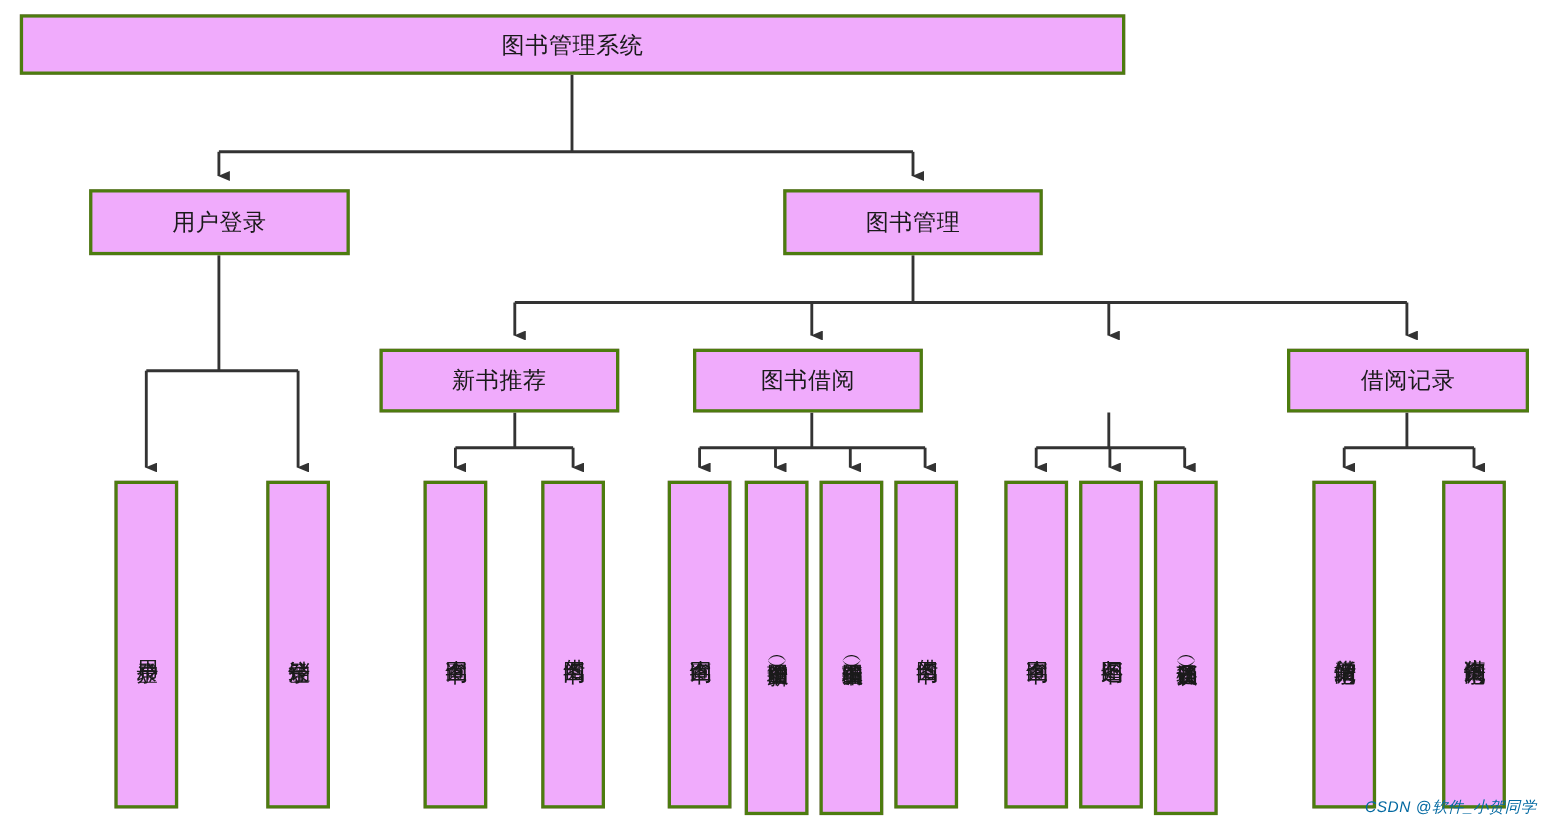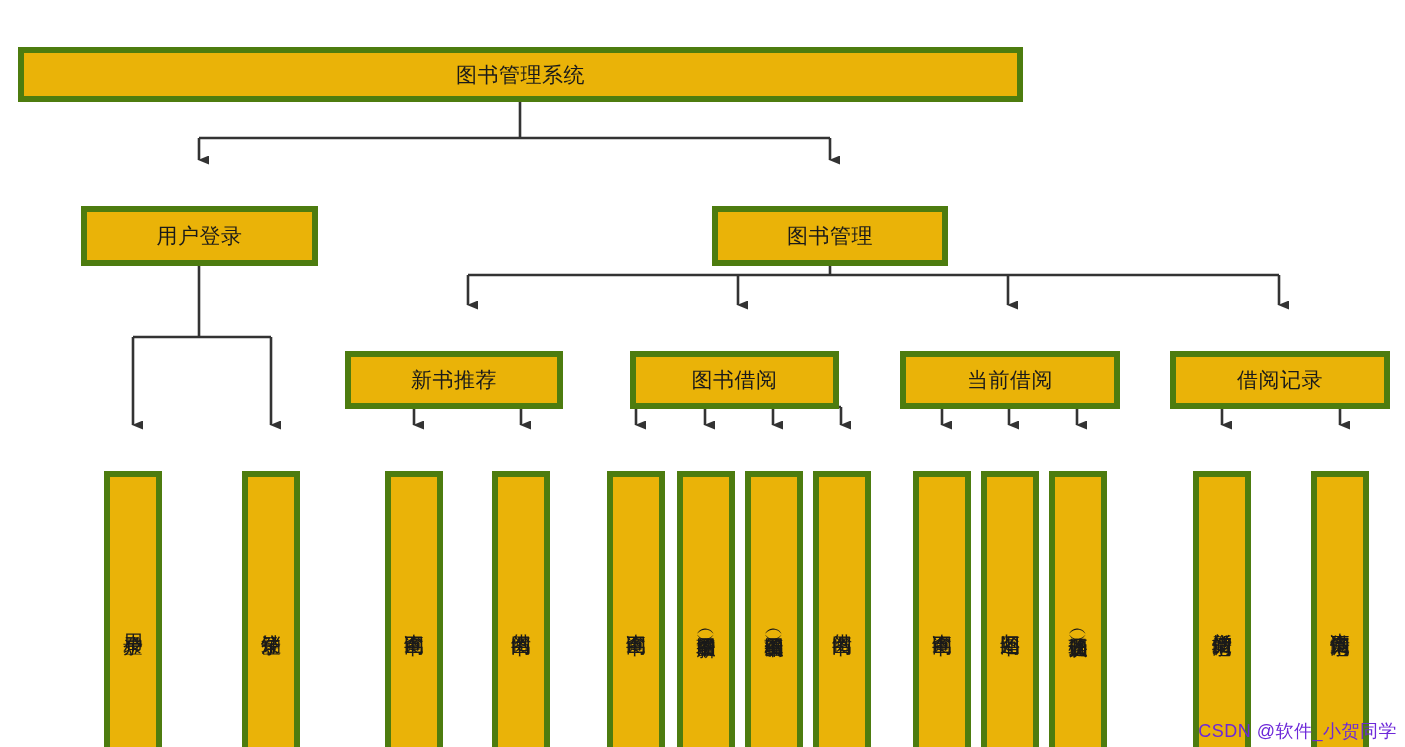--- a/index.html
+++ b/index.html
@@ -21,27 +21,26 @@
     position: absolute;
     left: 0;
     top: 0;
     width: 1405px;
     height: 747px;
     pointer-events: none;
   }
   .node {
     position: absolute;
     box-sizing: border-box;
-    border: 6px solid #4d7c0f;
-    background: #eab308;
+    border: 3px solid #4d7c0f;
+    background: #f0abfc;
     display: flex;
     align-items: center;
     justify-content: center;
     color: #1a1a1a;
-    margin-top: 34px;
   }
   .node.horiz {
     font-size: 21px;
     letter-spacing: 0.5px;
   }
   .node.leaf {
     font-size: 20px;
     letter-spacing: 1px;
     writing-mode: vertical-rl;
     text-orientation: upright;
@@ -55,24 +54,25 @@
     font-size: 19px;
     letter-spacing: 0px;
   }
   .node .lbl {
     display: block;
   }
   #watermark {
     position: absolute;
     right: 8px;
     bottom: 4px;
-    font-size: 18px;
-    color: #6d28d9;
+    font-size: 14px;
+    color: #0369a1;
     letter-spacing: 0.5px;
     white-space: nowrap;
+    font-style: italic;
   }
 </style>
 </head>
 <body>
 
 <div id="canvas">
 
   <svg id="edges" viewBox="0 0 1405 747" xmlns="http://www.w3.org/2000/svg">
     <defs>
       <marker id="arrow" markerWidth="9" markerHeight="11" refX="4.5" refY="10" orient="auto" markerUnits="userSpaceOnUse">
@@ -133,23 +133,20 @@
   <div class="node horiz" style="left:712px; top:172px; width:236px; height:60px;">
     <span class="lbl">图书管理</span>
   </div>
 
   <div class="node horiz" style="left:345px; top:317px; width:218px; height:58px;">
     <span class="lbl">新书推荐</span>
   </div>
   <div class="node horiz" style="left:630px; top:317px; width:209px; height:58px;">
     <span class="lbl">图书借阅</span>
   </div>
-  <div class="node horiz" style="left:900px; top:317px; width:220px; height:58px;">
-    <span class="lbl">当前借阅</span>
-  </div>
   <div class="node horiz" style="left:1170px; top:317px; width:220px; height:58px;justify-content:center;">
     <span class="lbl">借阅记录</span>
   </div>
 
   <div class="node leaf" style="left:104px; top:437px; width:58px; height:298px;">
     <span class="lbl">用户登录</span>
   </div>
   <div class="node leaf" style="left:242px; top:437px; width:58px; height:298px;">
     <span class="lbl">注销登录</span>
   </div>

